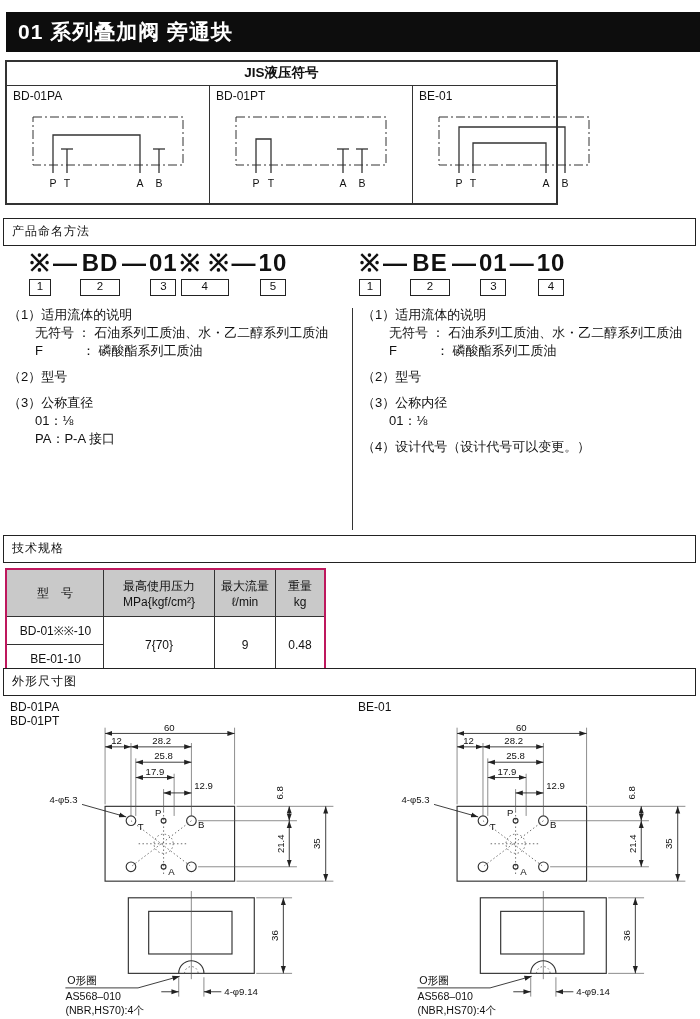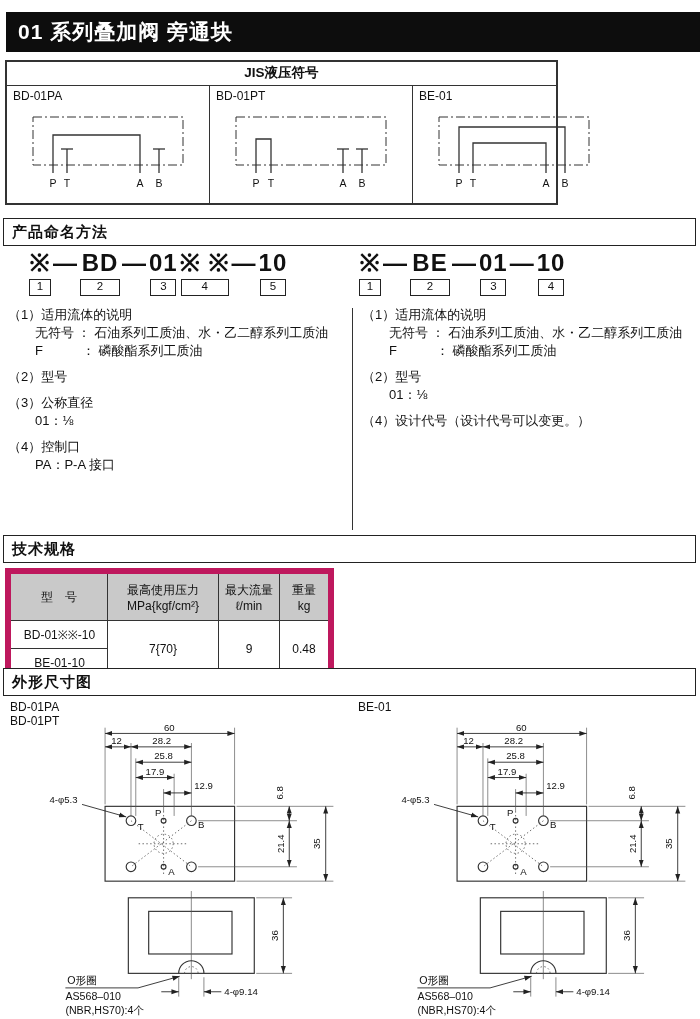--- a/index.html
+++ b/index.html
@@ -19,21 +19,21 @@
   .jis-cell{flex:1;border-right:1px solid #333;padding:3px 6px;box-sizing:border-box}
   .jis-cell:last-child{border-right:none}
   .jis-label{font-size:12px}
   .jis-cell svg{display:block;margin:4px auto 0}
   .sym-solid{fill:none;stroke:#333;stroke-width:1.3}
   .sym-dash{fill:none;stroke:#333;stroke-width:1;stroke-dasharray:9 3 2 3}
   .sym-t{font-size:10.5px;fill:#111;text-anchor:middle;font-family:"Liberation Sans",sans-serif}
 
   
   .sec{position:absolute;left:3px;width:693px;height:28px;border:1.5px solid #222;box-sizing:border-box;
-       font-size:15px;font-weight:700;line-height:25px;padding-left:8px;letter-spacing:1px;background:#fff}
+       font-size:12px;font-weight:400;line-height:25px;padding-left:8px;letter-spacing:1px;background:#fff}
   #sec-naming{top:218px}
   #sec-specs{top:535px}
   #sec-dims{top:668px}
 
   
   .code{position:absolute;top:250px;display:flex;align-items:flex-start}
   #code-bd{left:28px}
   #code-be{left:358px}
   .ccol{display:flex;flex-direction:column;align-items:center;margin:0 1px}
   .ctext{font-size:24px;font-weight:bold;line-height:26px;letter-spacing:1px;white-space:pre}
@@ -44,21 +44,21 @@
   
   .notes{position:absolute;top:306px;font-size:13px;line-height:17px}
   #notes-left{left:8px;width:340px}
   #notes-right{left:362px;width:334px}
   .note-h{font-weight:normal;margin-top:9px}
   .notes .note-h:first-child{margin-top:0}
   .note-l{margin-left:27px;margin-top:1px}
   .vdiv{position:absolute;left:352px;top:308px;width:1px;height:222px;background:#333}
 
   
-  .spec-table{position:absolute;left:5px;top:568px;border-collapse:collapse;font-size:12px;border:6px solid #be185d}
+  .spec-table{position:absolute;left:5px;top:568px;border-collapse:collapse;font-size:12px;border:2px solid #be185d}
   .spec-table th,.spec-table td{border:1px solid #333;text-align:center;padding:0 5px}
   .spec-table th{background:#c9c9c9;font-weight:normal;height:46px}
   .spec-table td{height:27px}
   .col-model{width:86px}.col-press{width:100px}.col-flow{width:50px}.col-wt{width:38px}
   .td-model{text-align:left;padding-left:6px !important}
 
   
   .dwg-label{position:absolute;font-size:12px;line-height:14px}
   #lbl-bd{left:10px;top:700px}
   #lbl-be{left:358px;top:700px}
@@ -202,31 +202,31 @@
   </div>
 </div>
 
 <div class="notes" id="notes-left">
   <div class="note-h">（1）适用流体的说明</div>
   <div class="note-l">无符号 ： 石油系列工质油、水・乙二醇系列工质油</div>
   <div class="note-l">F　　　： 磷酸酯系列工质油</div>
   <div class="note-h">（2）型号</div>
   <div class="note-h">（3）公称直径</div>
   <div class="note-l">01：⅛</div>
-  <div class="note-h">（4）控制口</div>
   <div class="note-l">PA：P-A 接口</div>
 </div>
 
 <div class="vdiv"></div>
 
 <div class="notes" id="notes-right">
   <div class="note-h">（1）适用流体的说明</div>
   <div class="note-l">无符号 ： 石油系列工质油、水・乙二醇系列工质油</div>
   <div class="note-l">F　　　： 磷酸酯系列工质油</div>
   <div class="note-h">（2）型号</div>
+  <div class="note-h">（3）公称内径</div>
   <div class="note-l">01：⅛</div>
   <div class="note-h">（4）设计代号（设计代号可以变更。）</div>
 </div>
 
 <div class="sec" id="sec-specs">技术规格</div>
 
 <table class="spec-table">
   <tbody>
       <tr>
     <th class="col-model">型　号</th>

